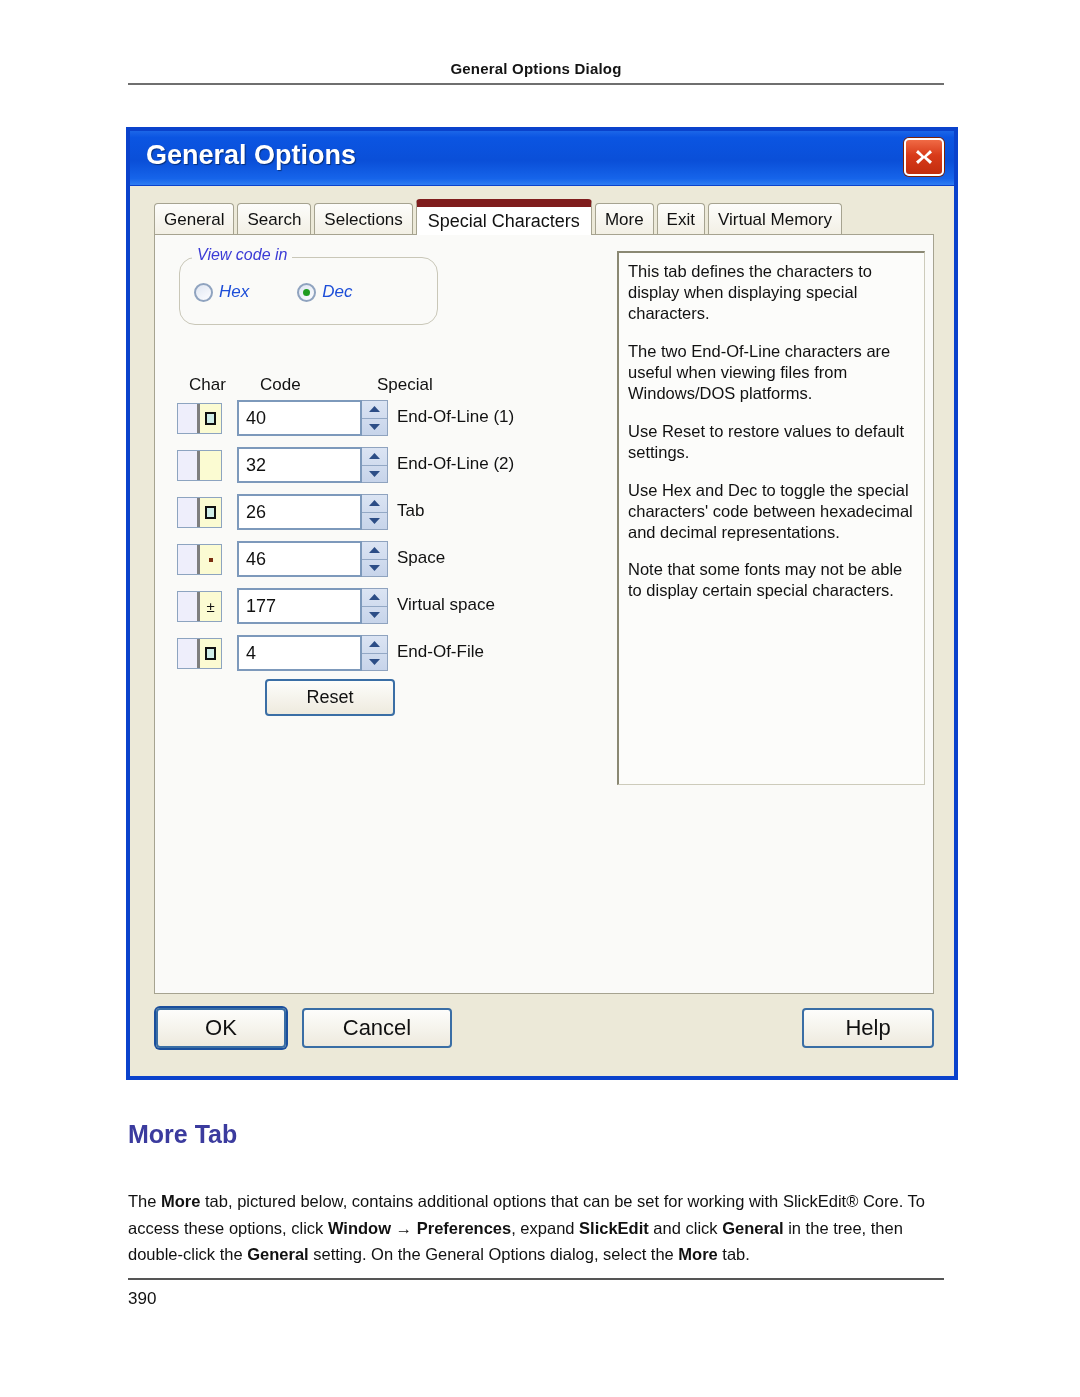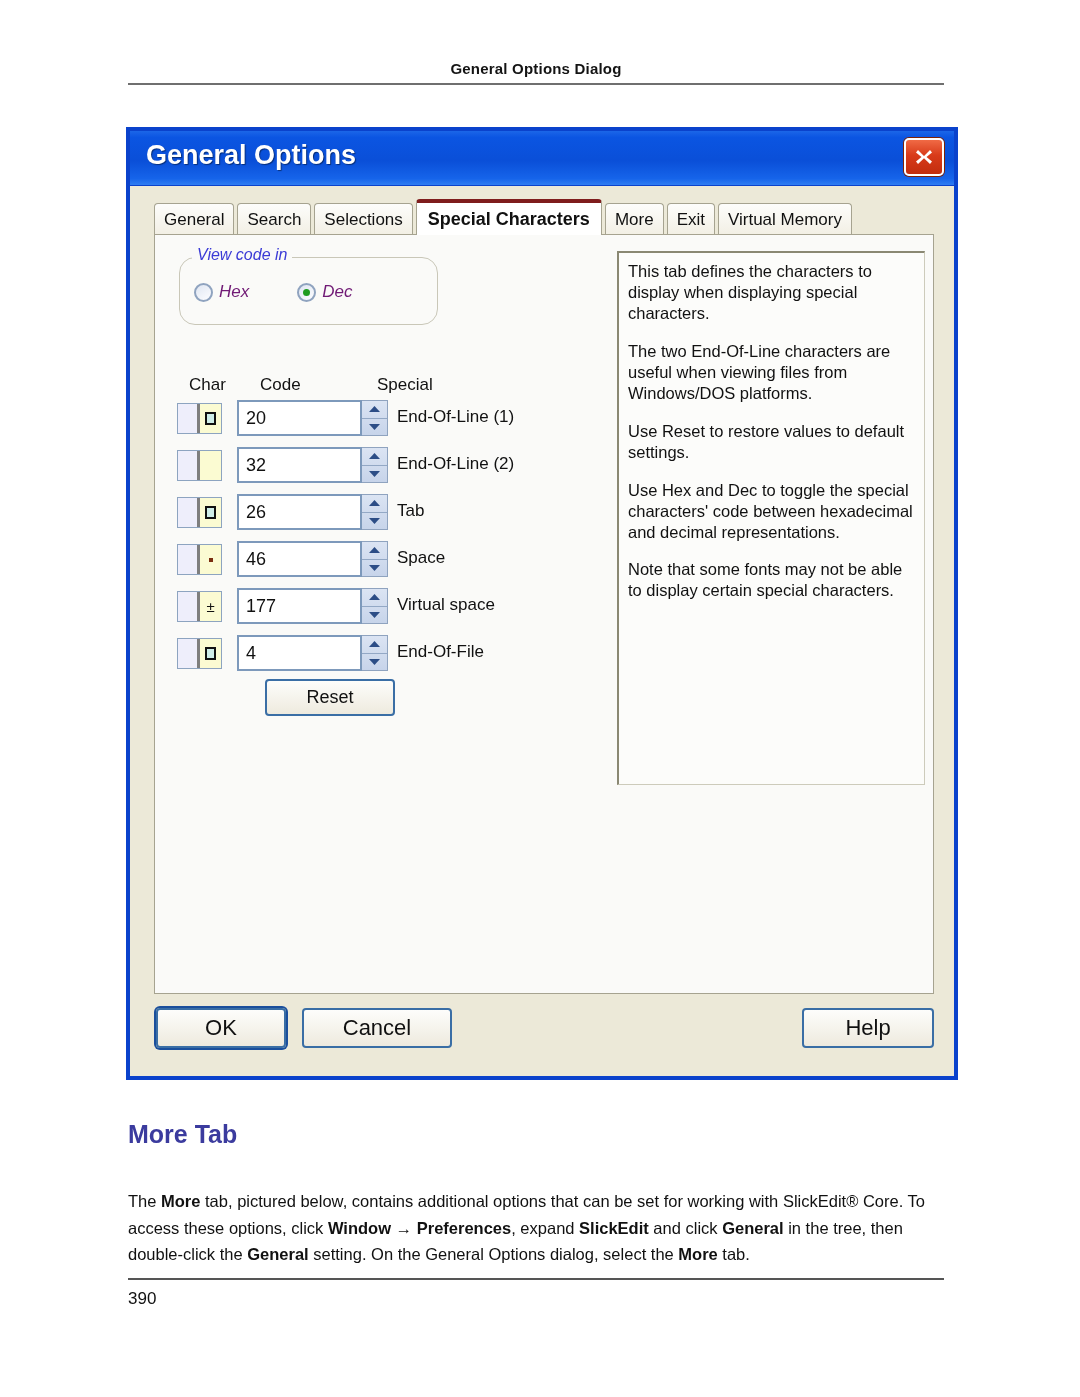--- a/index.html
+++ b/index.html
@@ -69,23 +69,23 @@
     border-bottom:none;
     border-radius:4px 4px 0 0;
     display:flex; align-items:center;
     font-size:17px; color:#111;
     white-space:nowrap;
   }
   .tab.active {
     height:36px;
     background:#ffffff;
     border:1px solid #a6a390;
-    border-top:4px solid #7f1d1d;
+    border-top:8px solid #7f1d1d;
     border-bottom:none;
-    font-weight:bold;
+    font-weight:normal;
     font-size:18px;
     padding:0 11px;
     position:relative; z-index:4;
   }
 
   
   .content {
     position:absolute; left:24px; top:103px;
     width:780px; height:760px;
     background:#fafaf8;
@@ -112,21 +112,21 @@
     width:19px; height:19px; border-radius:50%;
     background:linear-gradient(145deg,#dfe6f2,#fdfdff);
     border:2px solid #8fa3bf;
     margin-right:6px;
     display:flex; align-items:center; justify-content:center;
   }
   .radio .dot i {
     width:7px; height:7px; border-radius:50%;
     background:#1f9c1f; display:block;
   }
-  .radio .lbl { font-size:17px; color:#701a75; }
+  .radio .lbl { font-size:17px; color:#1d4ed8; }
 
   
   .tbl { position:absolute; left:10px; top:112px; width:520px;margin-top:28px; }
   .tbl .headrow {
     position:relative; height:24px; font-size:17px; color:#111;
   }
   .tbl .headrow span { position:absolute; top:0; }
   .h-char { left:24px; }
   .h-code { left:95px; }
   .h-mean { left:212px; }
@@ -321,21 +321,21 @@
 
       <div class="row">
         <div class="charbox">
           <div class="lhalf"></div>
             <div class="caret"></div>
           <div class="rhalf">
               <span class="glyph-sq"></span>
             </div>
         </div>
         <div class="spin-wrap">
-          <div class="numbox">20</div>
+          <div class="numbox">40</div>
           <div class="spinner">
             <div>
                 <svg width="13" height="8" viewBox="0 0 13 8">
                   <path d="M6.5 1 L12 7 L1 7 Z" fill="#2c4d86"></path>
                 </svg>
               </div>
             <div>
                 <svg width="13" height="8" viewBox="0 0 13 8">
                   <path d="M6.5 7 L1 1 L12 1 Z" fill="#2c4d86"></path>
                 </svg>

